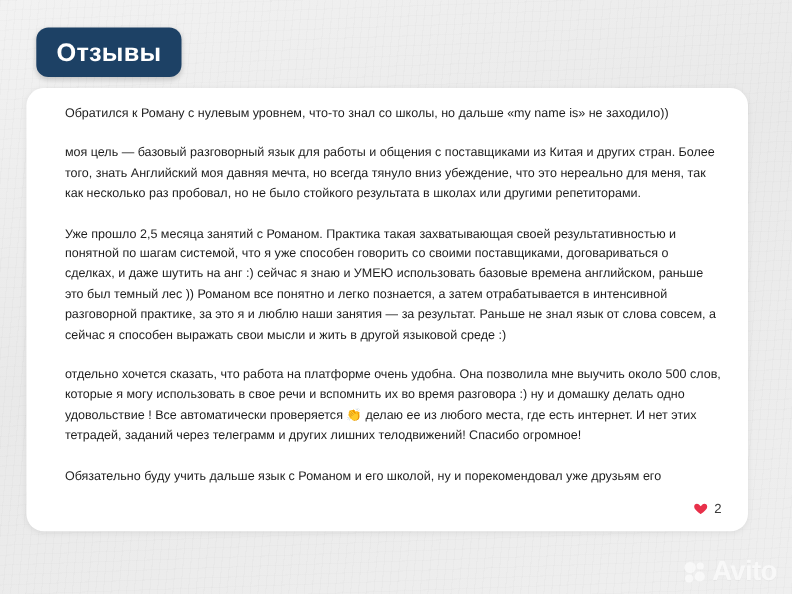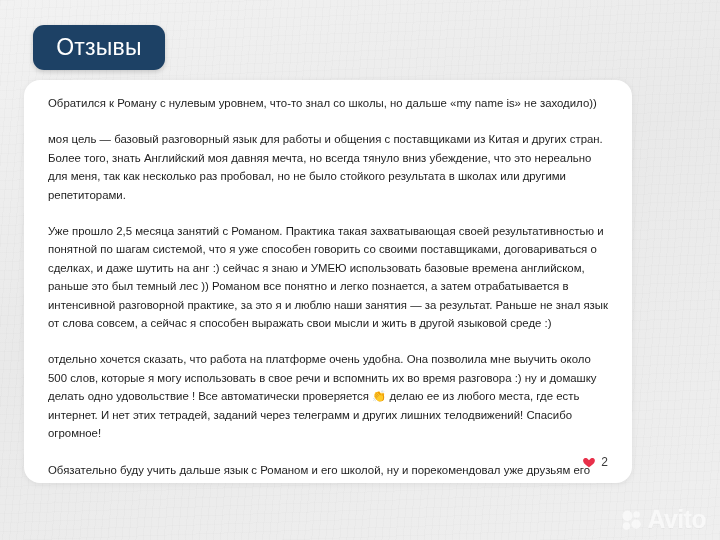--- a/index.html
+++ b/index.html
@@ -37,38 +37,38 @@
     background: #1d4165;
     display: flex;
     align-items: center;
     justify-content: center;
     box-shadow: 0 2px 5px rgba(0,0,0,0.17);
     z-index: 3;
   }
   .badge-text {
     color: #ffffff;
     font-size: 23px;
-    font-weight: 400;
+    font-weight: 700;
     letter-spacing: 0.2px;
     line-height: 1;
   }
 
   
   .card {
     position: absolute;
     left: 24px;
     top: 80px;
-    width: 608px;
+    width: 656px;
     height: 403px;
     background: #ffffff;
     border-radius: 16px;
     box-shadow: 0 1px 6px rgba(0,0,0,0.07);
     z-index: 2;
     box-sizing: border-box;
-    padding: 14px 24px 10px 24px;
+    padding: 14px 24px 10px 35px;
     overflow: hidden;
   }
 
   .review-body {
     color: #1d1d1d;
     font-size: 11.4px;
     line-height: 18.4px;
   }
   .review-body p {
     margin: 0 0 18px 0;

